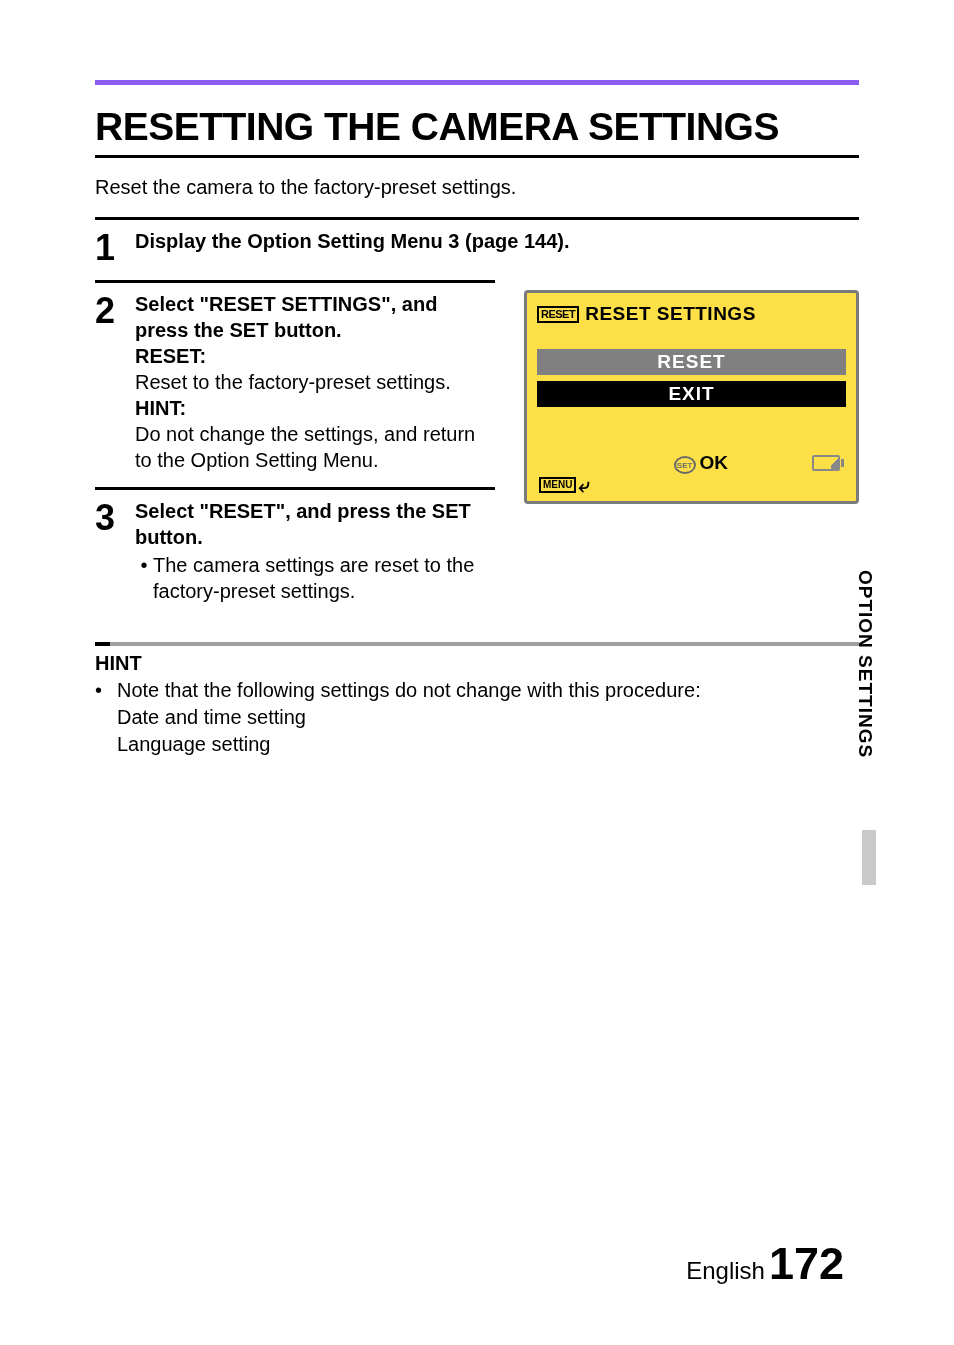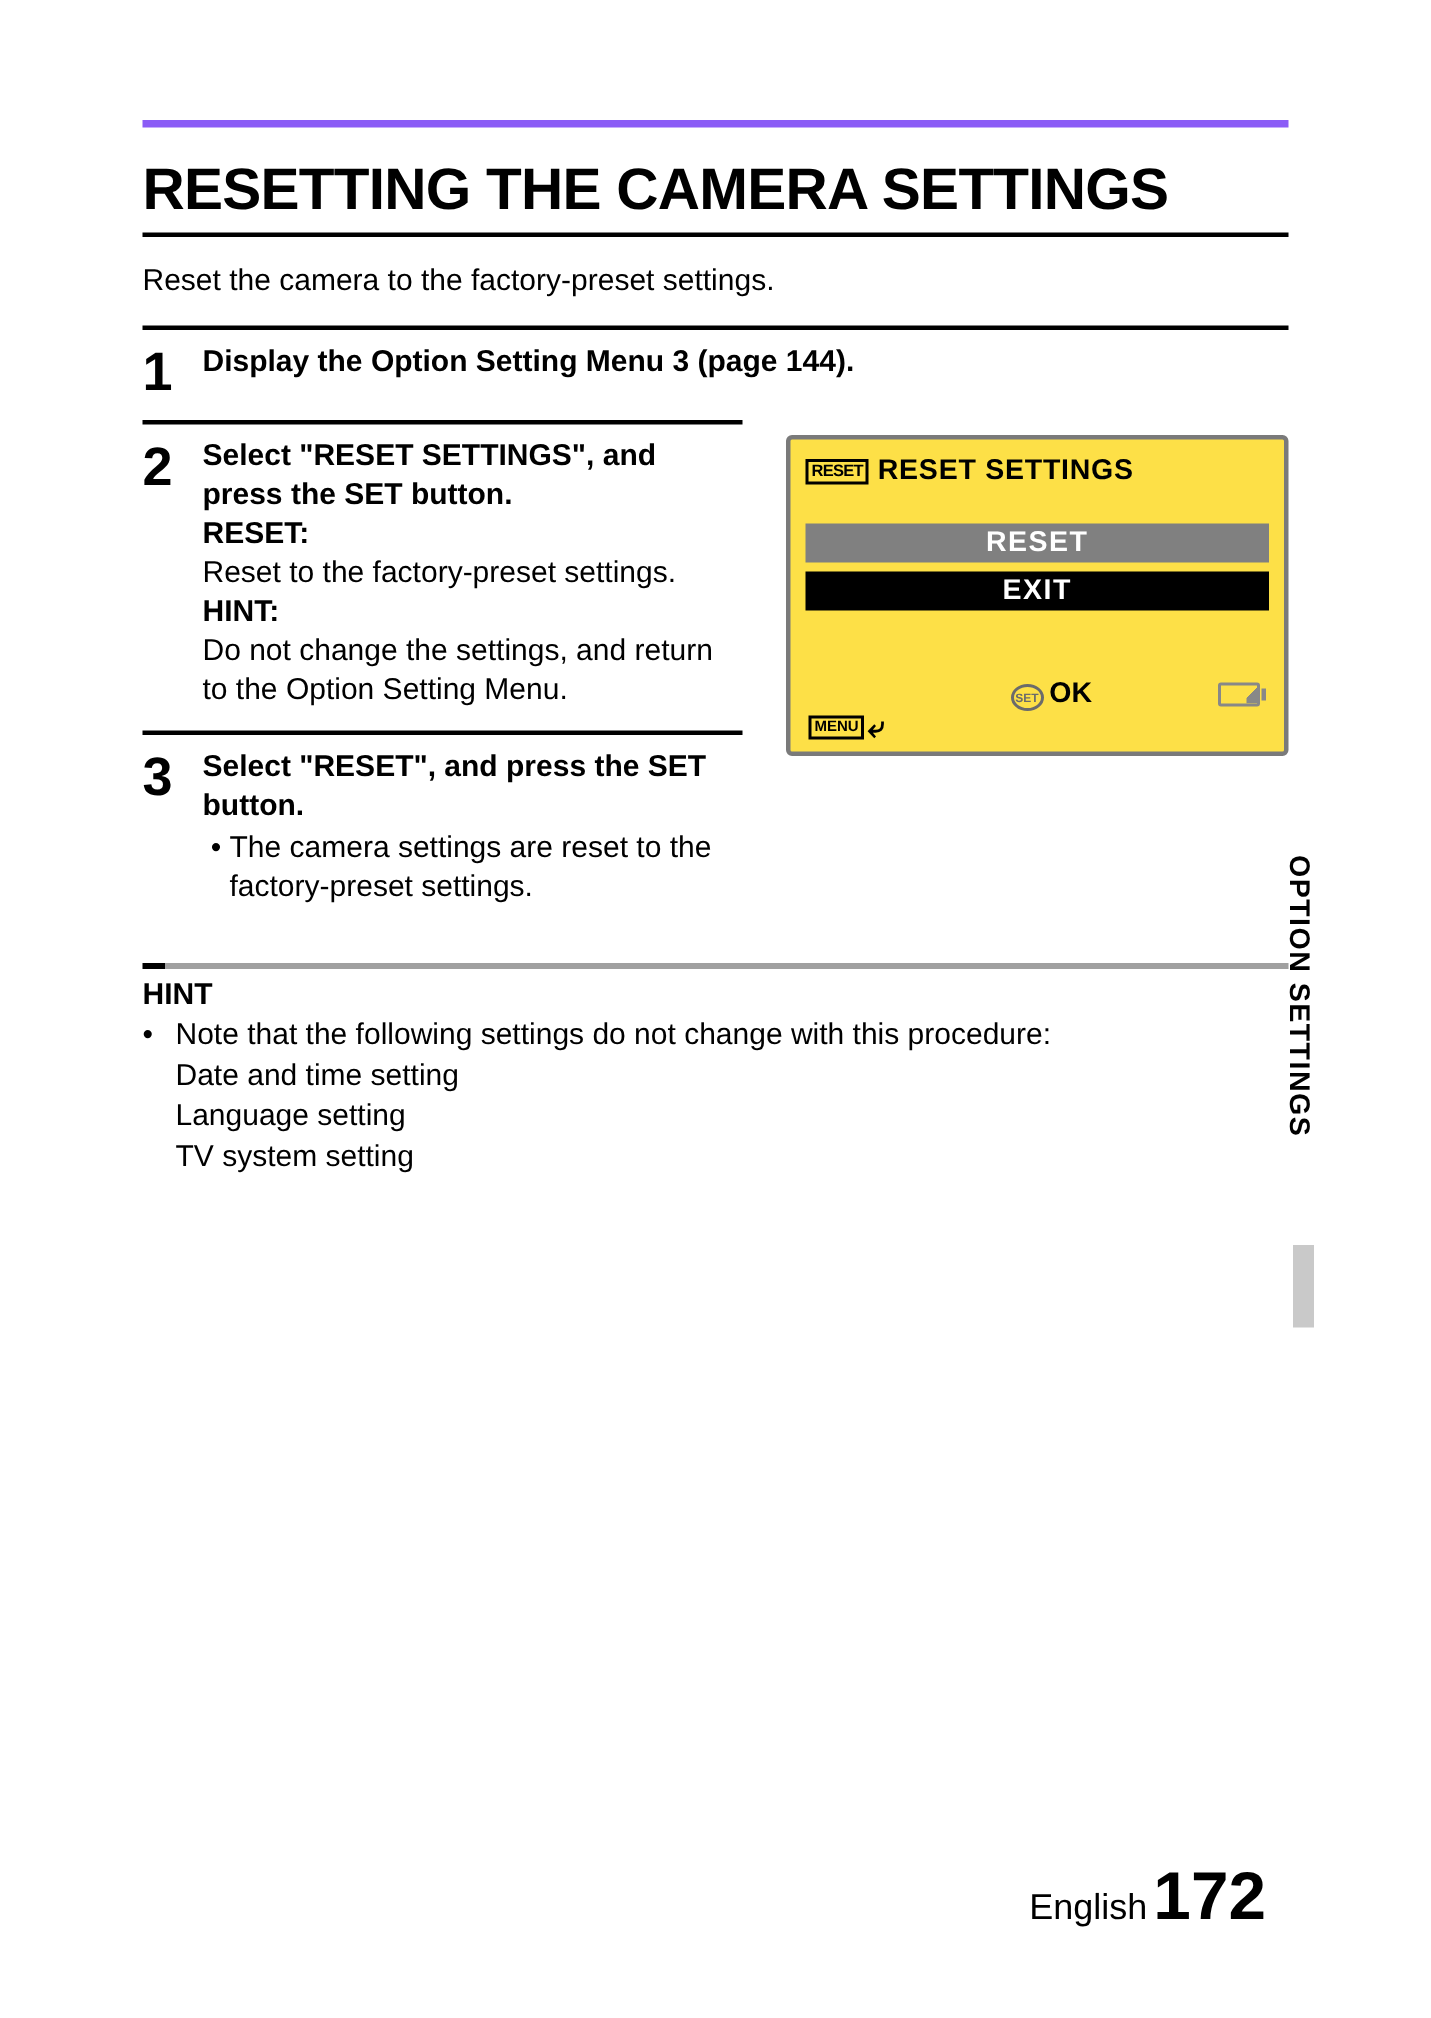--- a/index.html
+++ b/index.html
@@ -310,21 +310,20 @@
 
 <div class="hint-divider"></div>
 <div class="hint-label">HINT</div>
 <div class="hint-list">
   <div class="li">
     <div class="b">•</div>
     <div>Note that the following settings do not change with this procedure:</div>
   </div>
   <div class="hint-sub">Date and time setting</div>
   <div class="hint-sub">Language setting</div>
-  <div class="hint-sub">TV system setting</div>
 </div>
 
 <div class="side-tab">OPTION SETTINGS</div>
 <div class="side-marker"></div>
 
 <div class="page-footer">
   <span>English</span>
   <span class="num">172</span>
 </div>
 

